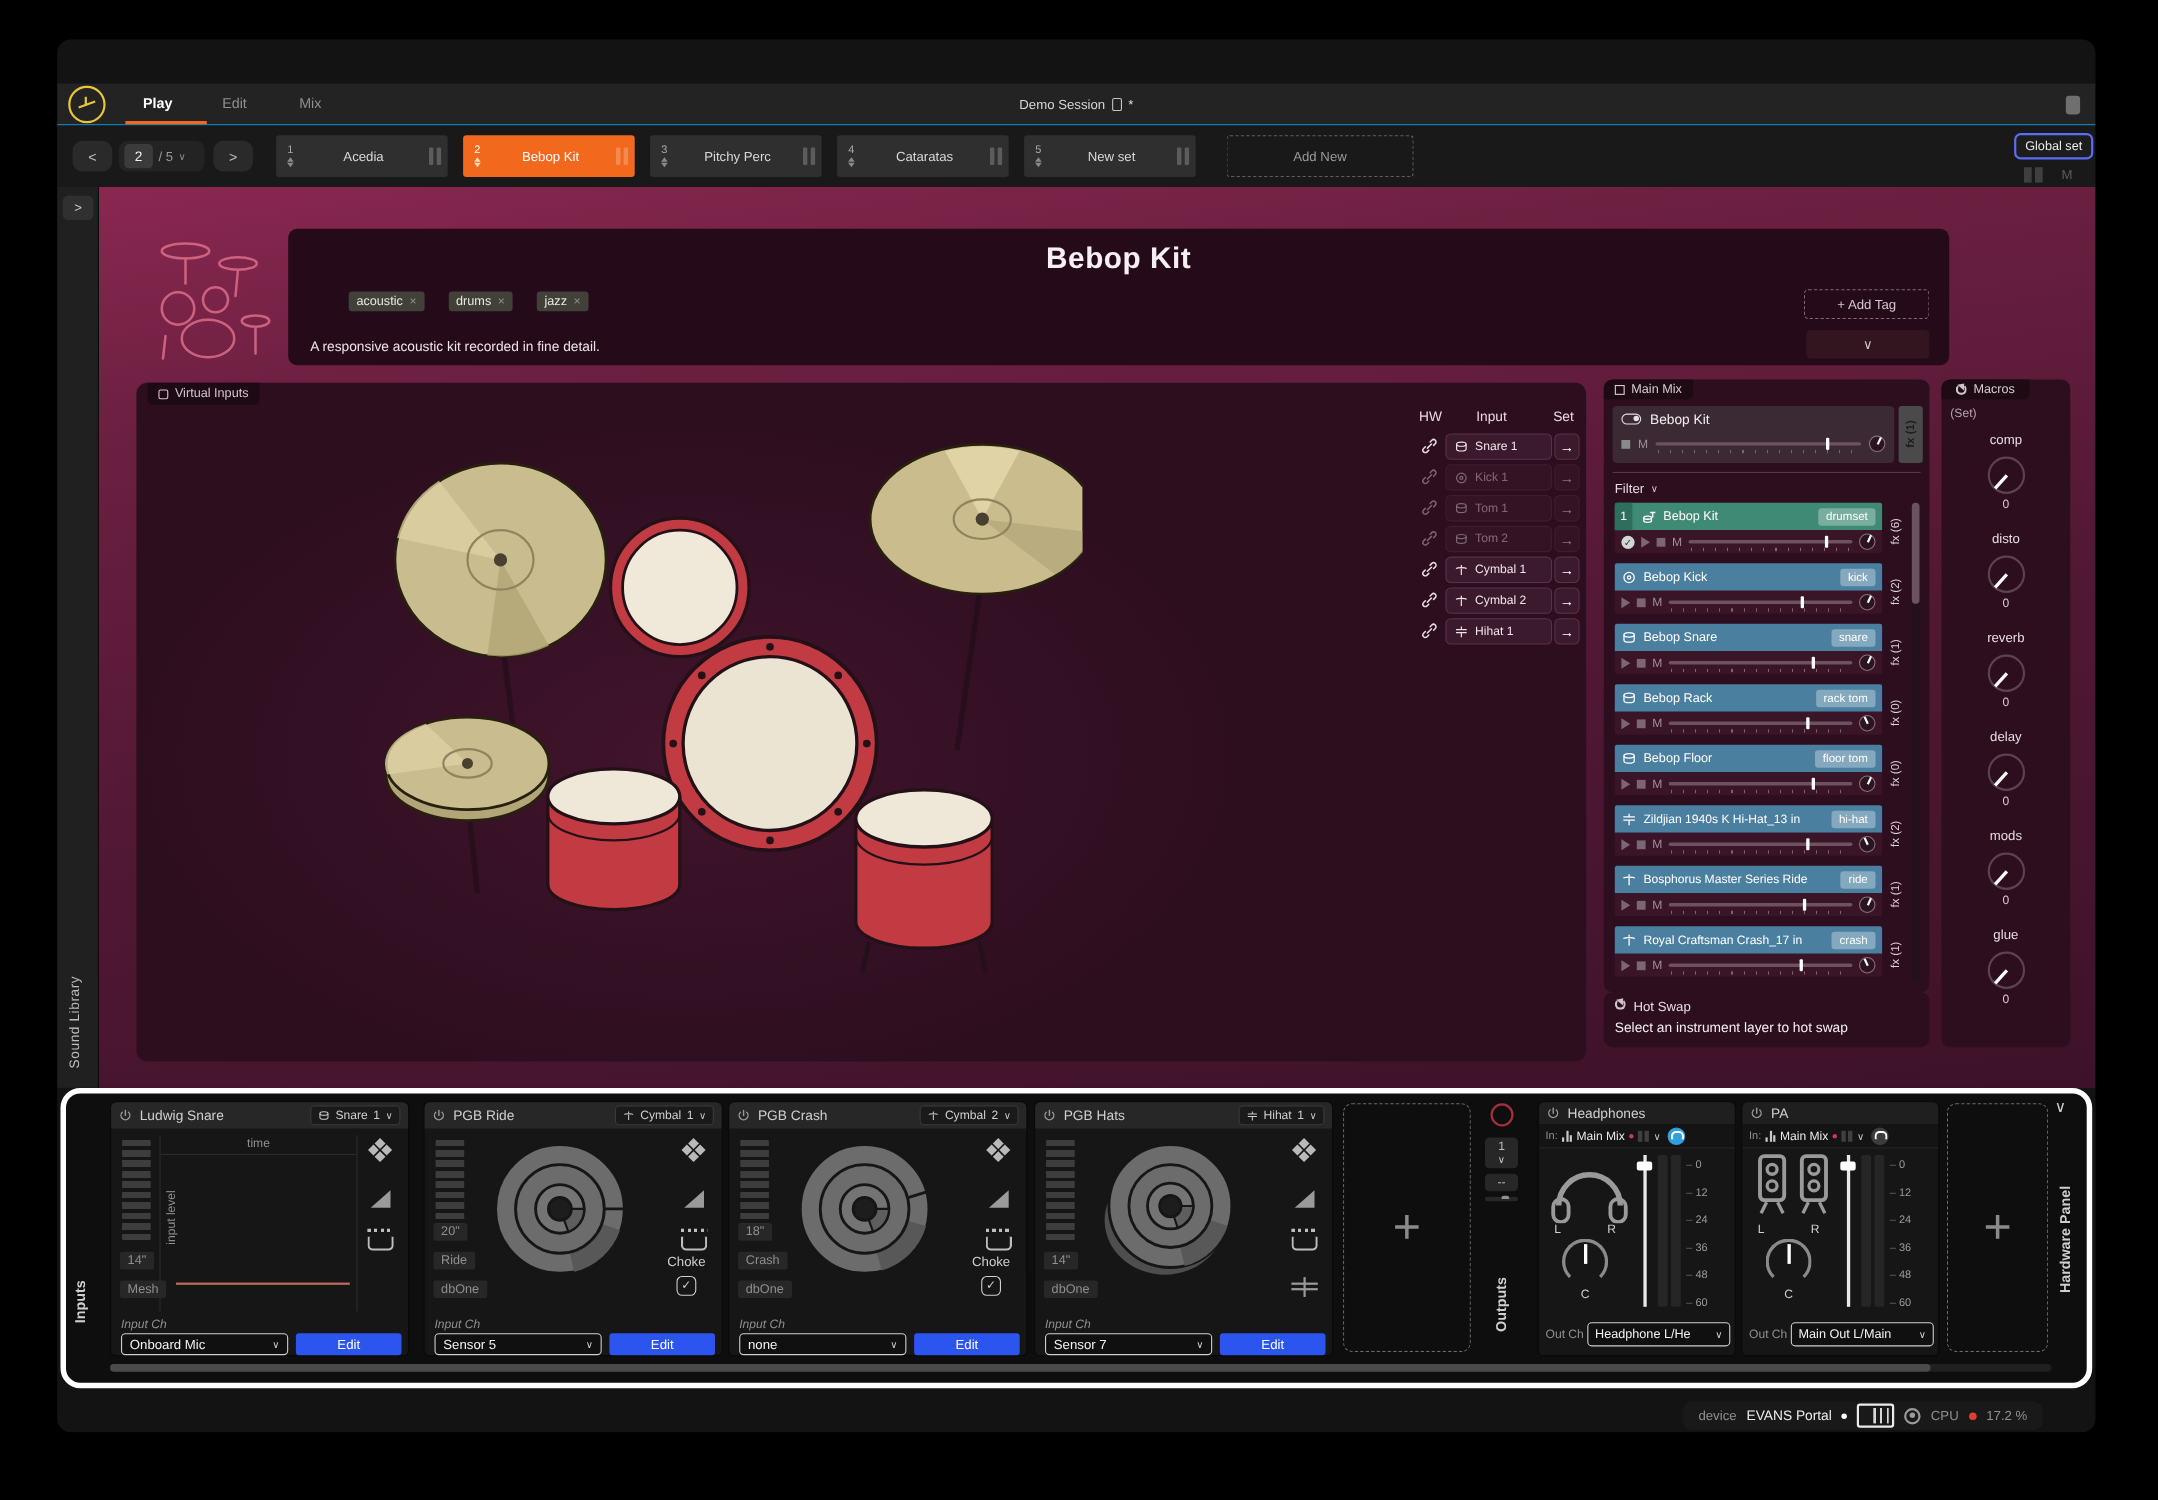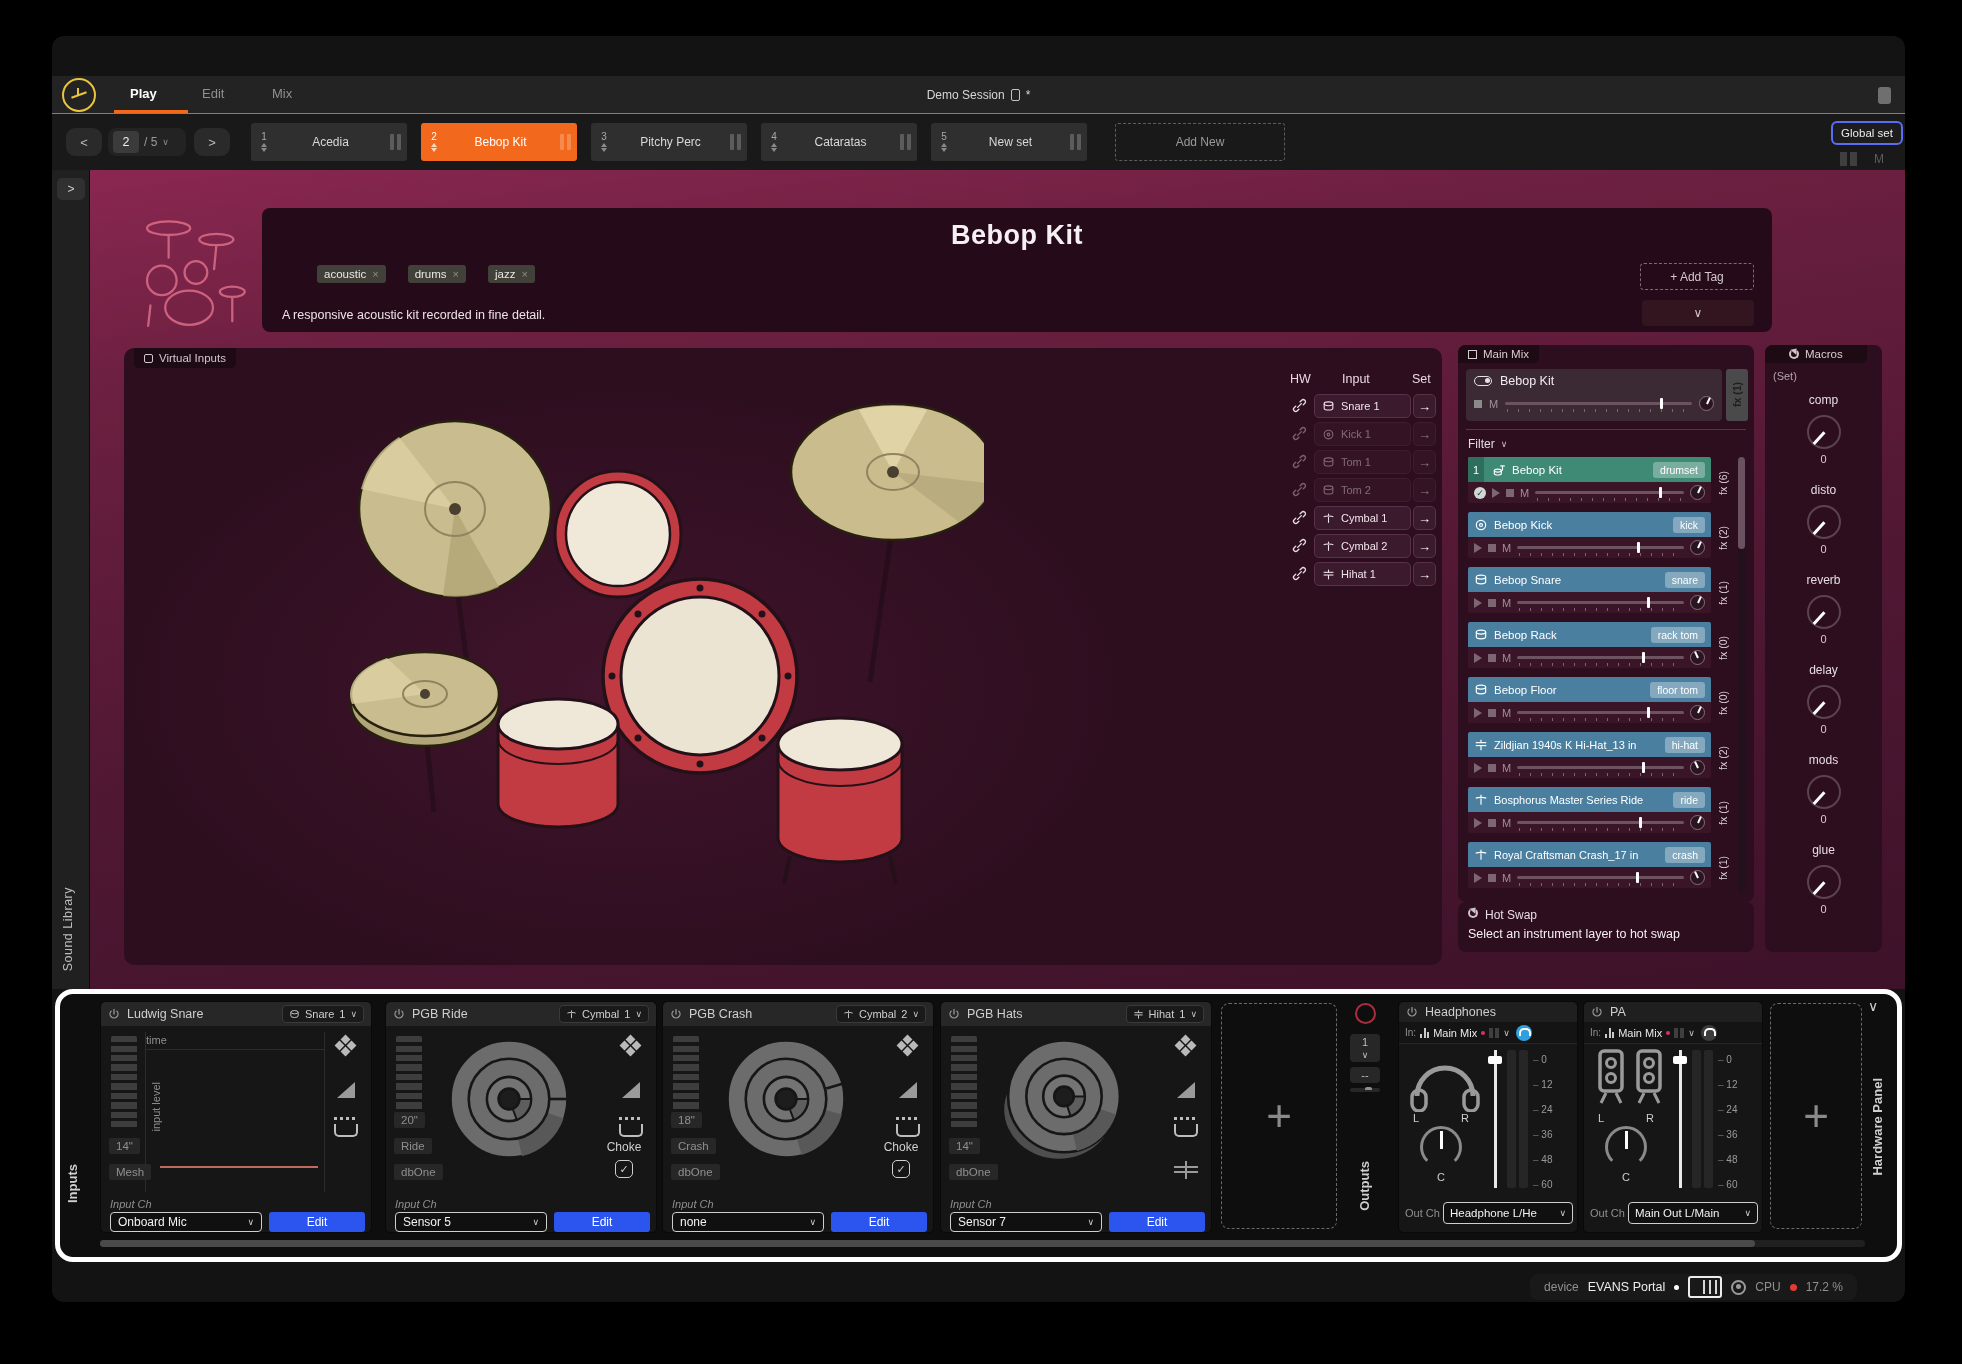--- a/index.html
+++ b/index.html
@@ -125,21 +125,21 @@
 
   
   .hotswap { position:absolute; left:1368px; top:732px; width:296px; height:50px; background:#2c0e1e; border-radius:8px; padding:6px 10px; }
   .hsline1 { display:flex; gap:7px; align-items:flex-start; color:#e7dde3; font-size:12px; }
   .hshint { margin-top:5px; color:#f4eff2; font-size:12.5px; }
   .refreshico { width:10px; height:10px; border:2px solid #cfc2c9; border-radius:50%; border-top-color:transparent; position:relative; }
   .refreshico::after { content:""; position:absolute; right:-2px; top:-3px; border-left:4px solid transparent; border-right:4px solid transparent; border-bottom:5px solid #cfc2c9; transform:rotate(40deg); }
 
   
   .macros { position:absolute; left:1675px; top:175px; width:117px; height:607px; background:#2c0e1e; border-radius:8px; }
-  .macrotab { position:absolute; left:0; top:0; background:#1d0a13; border-radius:8px 0 5px 0; padding:3px 24px; display:flex; gap:6px; align-items:center; color:#d8ccd2; font-size:11.5px; }
+  .macrotab { position:absolute; left:0; top:0; background:#1d0a13; border-radius:8px 0 5px 0; padding:3px 13px; display:flex; gap:6px; align-items:center; color:#d8ccd2; font-size:11.5px; }
   .setlab { position:absolute; left:8px; top:25px; color:#b5a4ae; font-size:11px; }
   .mk { position:absolute; left:0; width:117px; text-align:center; }
   .mk .lbl { color:#e7dce2; font-size:12px; }
   .mkknob { width:34px; height:34px; margin:8px auto 4px; border:2px solid rgba(255,255,255,.22); border-radius:50%; position:relative; }
   .mkknob i { position:absolute; left:50%; top:50%; width:2.5px; height:16px; margin-left:-1px; background:#fff; transform-origin:50% 0; transform:rotate(42deg); }
   .mk .val { color:#d8ccd3; font-size:11px; }
 
   
   .bottompanel { position:absolute; left:3px; top:953px; width:1847px; height:273px; background:#0e0e0e; border:5px solid #fff; border-radius:18px; }
   .inputslbl { position:absolute; left:5px; top:170px; writing-mode:vertical-rl; transform:rotate(180deg); color:#cfcfcf; font-size:13px; font-weight:bold; }
@@ -161,21 +161,21 @@
   .hh { width:24px; height:16px; position:relative; }
   .hh::before { content:""; position:absolute; left:0; top:3px; width:24px; height:2px; background:#9a9a9a; box-shadow:0 5px 0 #9a9a9a; }
   .hh::after { content:""; position:absolute; left:11px; top:-2px; width:2px; height:18px; background:#9a9a9a; }
   .choke { position:absolute; right:8px; top:138px; width:48px; text-align:center; color:#cfcfcf; font-size:12px; }
   .chokebox { width:18px; height:18px; margin:6px auto 0; border:1.5px solid #cfcfcf; border-radius:5px; color:#cfcfcf; font-size:11px; line-height:17px; }
   .inchlbl { position:absolute; left:9px; top:196px; color:#8f8f8f; font-size:11px;font-style:italic; }
   .selbox { position:absolute; left:9px; top:210px; width:152px; height:20px; background:#101010; border:1px solid #cfcfcf; border-radius:4px; display:flex; align-items:center; padding:0 7px; color:#f2f2f2; font-size:12px; }
   .selbox .chv { margin-left:auto; color:#cfcfcf; }
   .editbtn { position:absolute; left:168px; top:210px; width:96px; height:20px; background:#2c55f0; border-radius:3px; color:#fff; font-size:12px; display:flex; align-items:center; justify-content:center; }
   .graph { position:absolute; left:44px; top:30px; width:180px; height:160px; border-left:1px solid #2c2c2c; border-right:1px solid #2c2c2c; }
-  .timelbl { position:absolute; left:0; right:0; top:2px; text-align:left; color:#8f8f8f; font-size:11px; border-bottom:1px solid #2c2c2c; padding-bottom:3px; }
+  .timelbl { position:absolute; left:0; right:0; top:2px; text-align:center; color:#8f8f8f; font-size:11px; border-bottom:1px solid #2c2c2c; padding-bottom:3px; }
   .levellbl { position:absolute; left:4px; top:50px; writing-mode:vertical-rl; transform:rotate(180deg); color:#8f8f8f; font-size:11px; }
   .redline { position:absolute; left:14px; right:6px; bottom:24px; height:2px; background:#c06a5f; }
   .cymsvg { position:absolute; left:58px; top:32px; }
 
   .dashstrip { position:absolute; top:9px; height:226px; border:1.5px dashed #6a6a6a; border-radius:8px; }
   .pluscross { position:absolute; left:50%; top:50%; transform:translate(-50%,-50%); color:#8a8a8a; font-size:44px; font-weight:100; line-height:40px; }
 
   .outsidebar { position:absolute; left:1285px; top:7px; width:40px; height:232px; }
   .recring { width:21px; height:21px; border:2.5px solid #a62f3f; border-radius:50%; margin:2px auto 10px; }
   .osbox { width:30px; margin:0 auto 5px; background:#272727; border-radius:4px; color:#bdbdbd; font-size:11px; text-align:center; padding:2px 0; }

